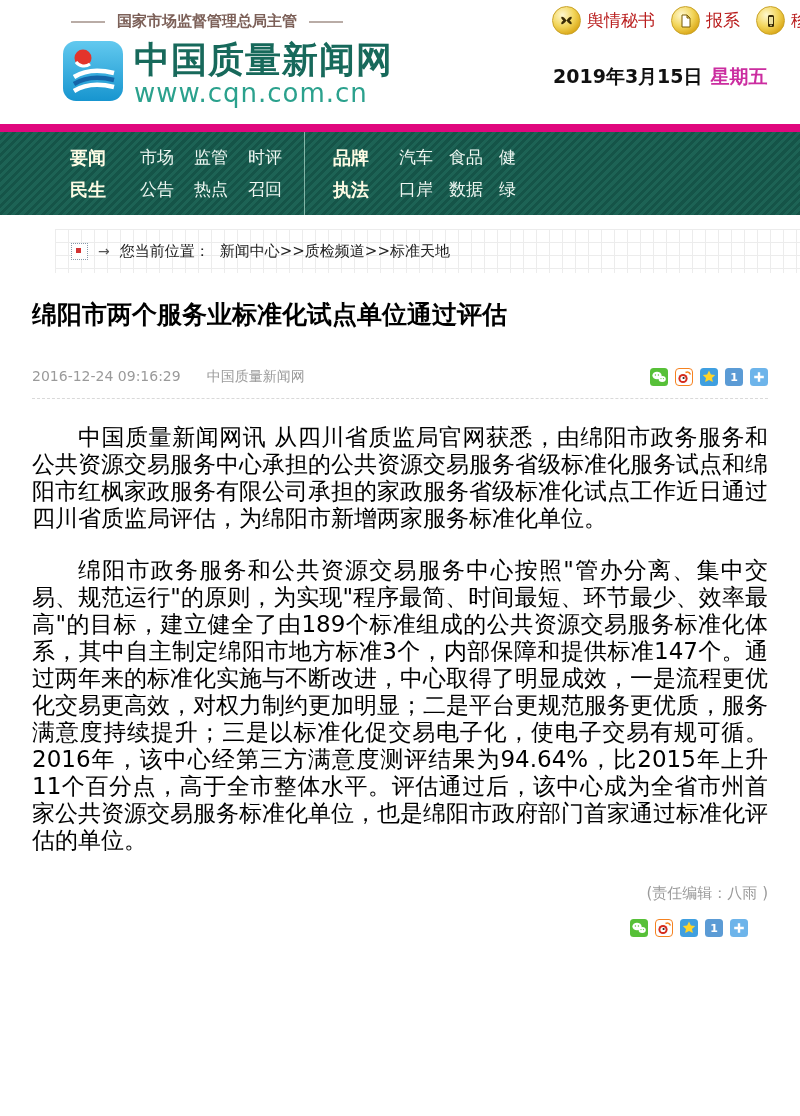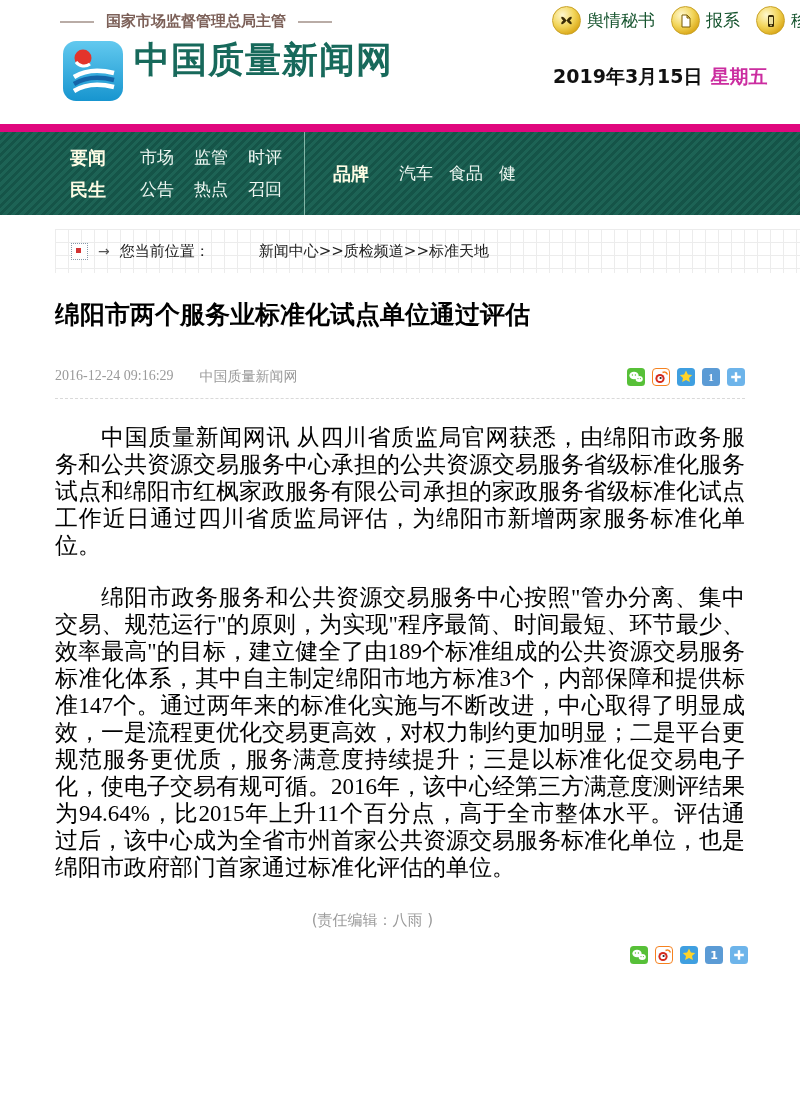--- a/index.html
+++ b/index.html
@@ -2,30 +2,30 @@
 <html><head>
 <meta charset="utf-8">
 <style>
   html,body{margin:0;padding:0;}
   body{
     width:800px;height:1116px;overflow:hidden;position:relative;
     background:#fff;font-family:"DejaVu Sans","Liberation Sans",sans-serif;color:#000;
   }
   
   .masthead{position:relative;height:124px;background:#fff;}
-  .supervisor-line{position:absolute;top:12px;left:46px;width:300px;
+  .supervisor-line{position:absolute;top:12px;left:57px;width:300px;
     display:flex;align-items:center;justify-content:center;gap:12px;
     color:#7c6058;font-weight:bold;font-size:15px;white-space:nowrap;}
   .supervisor-line .dash{width:34px;height:2px;background:#b9aca6;flex:none;}
   .services{position:absolute;top:6px;left:552px;display:flex;gap:16px;white-space:nowrap;}
   .service{display:flex;align-items:center;gap:6px;cursor:pointer;}
   .gold-icon{width:27px;height:27px;border-radius:50%;flex:none;
     background:radial-gradient(circle at 35% 30%,#fff8cf,#f2d55a 45%,#d9a513 80%,#b8860b);
     border:1px solid #c9a227;display:flex;align-items:center;justify-content:center;}
-  .service-label{color:#14532d;font-size:17px;}
+  .service-label{color:#b91c1c;font-size:17px;}
   .logo-row{position:absolute;left:62px;top:40px;display:flex;align-items:flex-start;gap:10px;cursor:pointer;}
   .site-text{display:flex;flex-direction:column;}
   .site-name{color:#17695b;font-size:36px;font-weight:bold;letter-spacing:1px;line-height:1.1;}
   .site-url{color:#2ba18d;font-size:26px;letter-spacing:1px;line-height:1.0;}
   .date-line{position:absolute;left:553px;top:64px;font-size:19px;font-weight:bold;color:#111;white-space:nowrap;}
   .weekday{color:#cb2da0;margin-left:8px;}
   
   .magenta-bar{height:8px;background:#e0077e;}
   .nav{height:83px;display:flex;box-sizing:border-box;
     background:repeating-linear-gradient(135deg,#1d6355 0 3px,#155448 3px 6px);}
@@ -41,32 +41,32 @@
   
   .breadcrumb-band{margin:14px 0 0 55px;width:745px;height:44px;
     background-image:linear-gradient(#ececec 1px,transparent 1px),
                      linear-gradient(90deg,#ececec 1px,transparent 1px);
     background-size:13px 13px;
     display:flex;align-items:center;gap:10px;font-size:15px;color:#222;}
   .broken-img{width:15px;height:15px;border:1px dotted #8899aa;background:#fff;
     position:relative;margin-left:16px;flex:none;}
   .broken-img::after{content:"";position:absolute;left:4px;top:4px;width:5px;height:5px;background:#d23333;}
   .crumb-arrow{color:#555;font-size:14px;}
-  .crumb-path{color:#222;cursor:pointer;margin-left:39px;}
-  
-  .article{padding:0 55px;font-family:Liberation Serif, serif;}
+  .crumb-path{color:#222;cursor:pointer;}
+  
+  .article{padding:0 32px;}
   .article-title{margin-top:26px;font-size:25px;font-weight:bold;color:#000;line-height:1.3;}
   .meta-row{margin-top:36px;display:flex;justify-content:space-between;align-items:center;
     padding-bottom:12px;border-bottom:1px dashed #d9d9d9;}
   .meta-left{color:#9a9a9a;font-size:14px;display:flex;gap:26px;}
   .share-row{display:flex;gap:7px;}
   .share-icon{width:18px;height:18px;display:block;cursor:pointer;}
   .article p{margin:25px 0 0 0;font-size:23px;line-height:27px;color:#000;text-indent:2em;text-align:justify;}
   
-  .editor-line{margin-top:30px;text-align:center;color:#9a9a9a;font-size:15px;padding-right:55px;}
+  .editor-line{margin-top:30px;text-align:right;color:#9a9a9a;font-size:15px;padding-right:32px;}
   .bottom-share{display:flex;justify-content:flex-end;gap:7px;padding-right:52px;margin-top:16px;}
 </style>
 </head>
 <body>
 
 <header class="masthead">
   <div class="supervisor-line">
     <span class="dash"></span>
     <span>国家市场监督管理总局主管</span>
     <span class="dash"></span>
@@ -112,20 +112,21 @@
       </defs>
       <rect x="1" y="1" width="60" height="60" rx="13" fill="url(#lg)"></rect>
       <circle cx="21" cy="18" r="8.5" fill="#e3342b"></circle>
       <path d="M14 22 a10 10 0 0 0 14 2" stroke="#fff" stroke-width="3" fill="none"></path>
       <path d="M12 37 q16 -10 40 -4" stroke="#fff" stroke-width="4.5" fill="none"></path>
       <path d="M12 44 q16 -10 40 -4" stroke="#1565a8" stroke-width="4.5" fill="none"></path>
       <path d="M12 51 q16 -10 40 -4" stroke="#fff" stroke-width="4.5" fill="none"></path>
     </svg>
     <div class="site-text">
       <span class="site-name">中国质量新闻网</span>
+      <span class="site-url">www.cqn.com.cn</span>
     </div>
   </div>
 
   <div class="date-line">
     <span>2019年3月15日</span><span class="weekday">星期五</span>
   </div>
 </header>
 
 <div class="magenta-bar"></div>
 
@@ -143,20 +144,26 @@
       <span class="nav-item">热点</span>
       <span class="nav-item">召回</span>
     </div>
   </div>
   <div class="nav-section nav-sec-3">
     <div class="nav-row">
       <span class="nav-bold">品牌</span>
       <span class="nav-item">汽车</span>
       <span class="nav-item">食品</span>
       <span class="nav-item">健</span>
+    </div>
+    <div class="nav-row">
+      <span class="nav-bold">执法</span>
+      <span class="nav-item">口岸</span>
+      <span class="nav-item">数据</span>
+      <span class="nav-item">绿</span>
     </div>
   </div>
 </nav>
 
 <div class="breadcrumb-band">
   <span class="broken-img"></span>
   <span class="crumb-arrow">→</span>
   <span>您当前位置：</span>
   <span class="crumb-path">新闻中心&gt;&gt;质检频道&gt;&gt;标准天地</span>
 </div>

